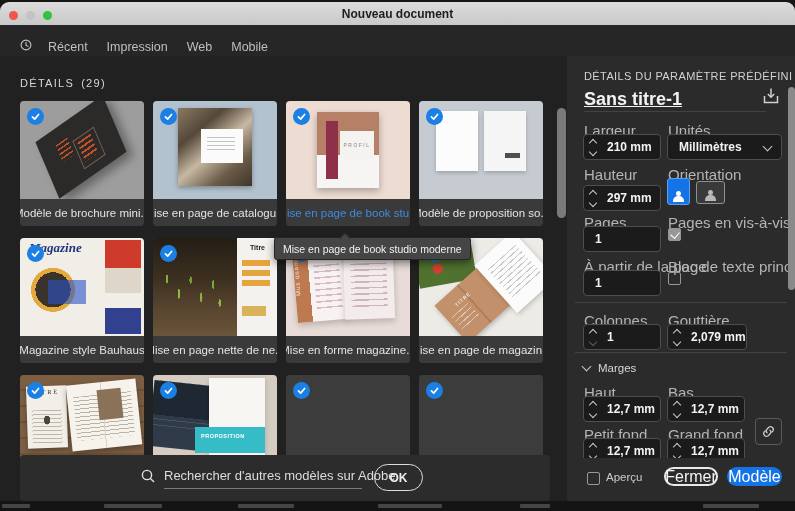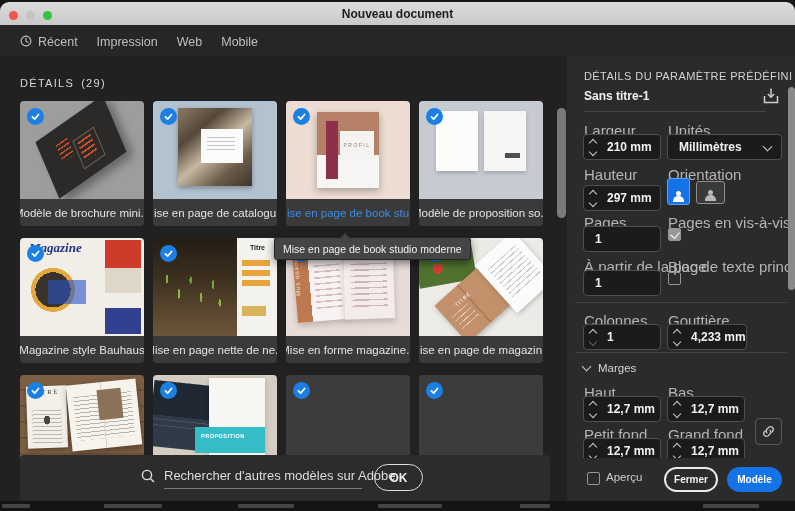--- a/index.html
+++ b/index.html
@@ -10,21 +10,21 @@
             background:linear-gradient(#dcdcdc,#c9c9c9);border-radius:9px 9px 0 0;}
   .traffic{position:absolute;top:9px;width:9px;height:9px;border-radius:50%;}
   .t-red{left:9px;background:#f0564e;}
   .t-yellow{left:26px;background:#c3c3c3;}
   .t-green{left:43px;background:#38c13e;}
   .title-text{position:absolute;left:0;top:5px;width:100%;text-align:center;
               font-size:12px;font-weight:bold;color:#1e1e1e;}
   
   .tabbar{position:absolute;left:0;top:25px;width:795px;height:31px;background:#262626;
           display:flex;align-items:stretch;padding-left:20px;box-sizing:border-box;}
-  .tab{display:flex;align-items:flex-start;gap:6px;margin-right:19px;color:#bfbfbf;
+  .tab{display:flex;align-items:flex-end;gap:16px;margin-right:19px;color:#bfbfbf;
        font-size:12.5px;cursor:default;border-bottom:2px solid transparent;padding-top:10px;box-sizing:border-box;}
   .tab.active{color:#f4f4f4;font-weight:bold;border-bottom-color:#efefef;}
   .focus-dots{position:absolute;left:20px;top:60px;width:123px;height:0;
               border-top:2px dotted #3273d9;}
   
   .content{position:absolute;left:0;top:56px;width:567px;height:445px;background:#212121;}
   .modeles-row{position:absolute;left:20px;top:21px;font-size:11px;letter-spacing:1.3px;
                color:#d6d6d6;display:flex;gap:7px;}
   .grid{position:absolute;left:20px;top:45px;display:grid;
         grid-template-columns:repeat(4,124px);grid-auto-rows:125px;column-gap:9px;row-gap:12px;}
@@ -166,21 +166,21 @@
           border-radius:14px;color:#ececec;font-size:12px;font-weight:bold;background:transparent;
           display:flex;align-items:center;justify-content:center;box-sizing:border-box;}
   
   .scroll-grid{position:absolute;left:557px;top:52px;width:9px;height:110px;background:#7a7a7a;
                border-radius:5px;z-index:4;}
   .scroll-panel{position:absolute;left:221px;top:31px;width:7px;height:203px;background:#8a8a8a;
                 border-radius:4px;z-index:4;}
   
   .panel{position:absolute;left:567px;top:56px;width:228px;height:445px;background:#2b2b2b;}
   .p-heading{position:absolute;left:17px;top:14px;font-size:11px;letter-spacing:.4px;color:#d2d2d2;}
-  .doc-name{position:absolute;left:17px;top:33px;font-size:12px;font-weight:bold;color:#f2f2f2;}
+  .doc-name{position:absolute;left:17px;top:33px;font-size:18px;font-weight:bold;color:#f2f2f2;text-decoration:underline;}
   .save-icon{position:absolute;left:194px;top:30px;}
   .p-div{position:absolute;left:17px;width:182px;height:1px;background:#424242;}
   .p-label{position:absolute;font-size:15px;color:#b4b4b4;white-space:nowrap;}
   .field{position:absolute;height:26px;background:#1b1b1b;border:1px solid #4e4e4e;border-radius:4px;
          box-sizing:border-box;display:flex;align-items:center;color:#f2f2f2;font-size:12px;
          font-weight:bold;}
   .field .val{padding-left:6px;white-space:nowrap;}
   .stepper{width:17px;height:100%;display:flex;flex-direction:column;align-items:center;
            justify-content:center;gap:3px;flex:none;}
   .chv{width:5px;height:5px;border-left:1.5px solid #c9c9c9;border-top:1.5px solid #c9c9c9;}
@@ -206,22 +206,22 @@
       width:11px;height:6px;border-radius:5px 5px 0 0;}
   .orient.portrait .person::before,.orient.portrait .person::after{background:#fff;}
   .orient.landscape .person::before,.orient.landscape .person::after{background:#b9b9b9;}
   .marges-head{position:absolute;left:16px;top:306px;display:flex;align-items:center;gap:8px;
       color:#d6d6d6;font-size:11.5px;}
   .marges-chv{width:6px;height:6px;border-left:1.6px solid #c9c9c9;border-top:1.6px solid #c9c9c9;
       transform:rotate(225deg);margin-top:-3px;}
   .link-btn{position:absolute;left:188px;top:362px;width:25px;height:25px;border:1px solid #5a5a5a;
       border-radius:4px;display:flex;align-items:center;justify-content:center;}
   .panel-bottom{position:absolute;left:0;top:402px;width:228px;height:43px;background:#2b2b2b;}
-  .btn{position:absolute;height:25px;border-radius:13px;display:flex;align-items:center;
-       justify-content:center;font-size:10px;font-weight:bold;box-sizing:border-box;}
+  .btn{position:absolute;height:19px;border-radius:13px;display:flex;align-items:center;
+       justify-content:center;font-size:16px;font-weight:normal;box-sizing:border-box;}
   .btn-fermer{left:97px;top:9px;width:54px;border:2px solid #e9e9e9;color:#f3f3f3;}
   .btn-creer{left:160px;top:9px;width:55px;background:#1473e6;color:#fff;}
   .apercu-label{position:absolute;left:39px;top:13px;font-size:11.5px;color:#cdcdcd;}
   
   .bottom-strip{position:absolute;left:0;top:501px;width:795px;height:10px;background:#141414;z-index:8;}
   .frag{position:absolute;top:3px;height:4px;background:#6e6e6e;opacity:.55;border-radius:1px;}
 </style>
 </head>
 <body>
 
@@ -514,21 +514,21 @@
           <i class="chv down dim"></i>
         </span>
       <span class="val">1</span>
     </div>
     <div class="p-label" style="left:101px;top:256px">Gouttière</div>
     <div class="field" style="left:100px;top:268px;width:80px">
       <span class="stepper">
           <i class="chv up"></i>
           <i class="chv down"></i>
         </span>
-      <span class="val">4,233 mm</span>
+      <span class="val">2,079 mm</span>
     </div>
 
     <div class="p-div" style="top:296px;left:8px;width:212px"></div>
 
     <div class="marges-head">
       <i class="marges-chv"></i>
       <span>Marges</span>
     </div>
     <div class="p-label" style="left:17px;top:328px">Haut</div>
     <div class="field" style="left:16px;top:340px;width:78px">

